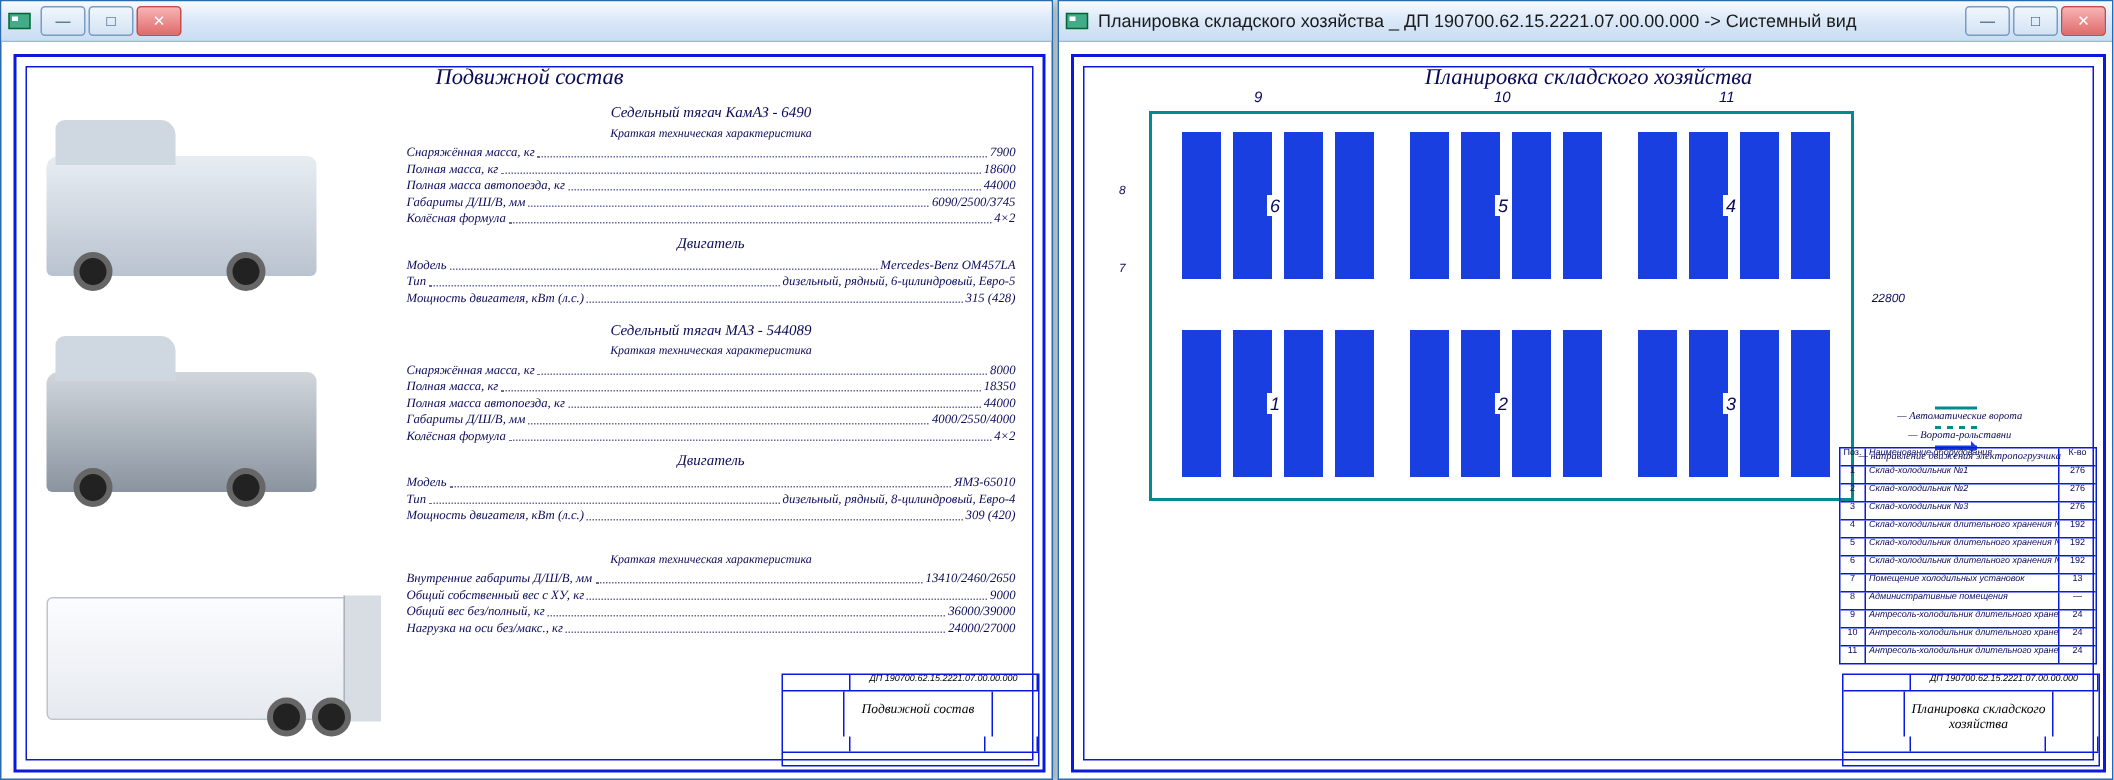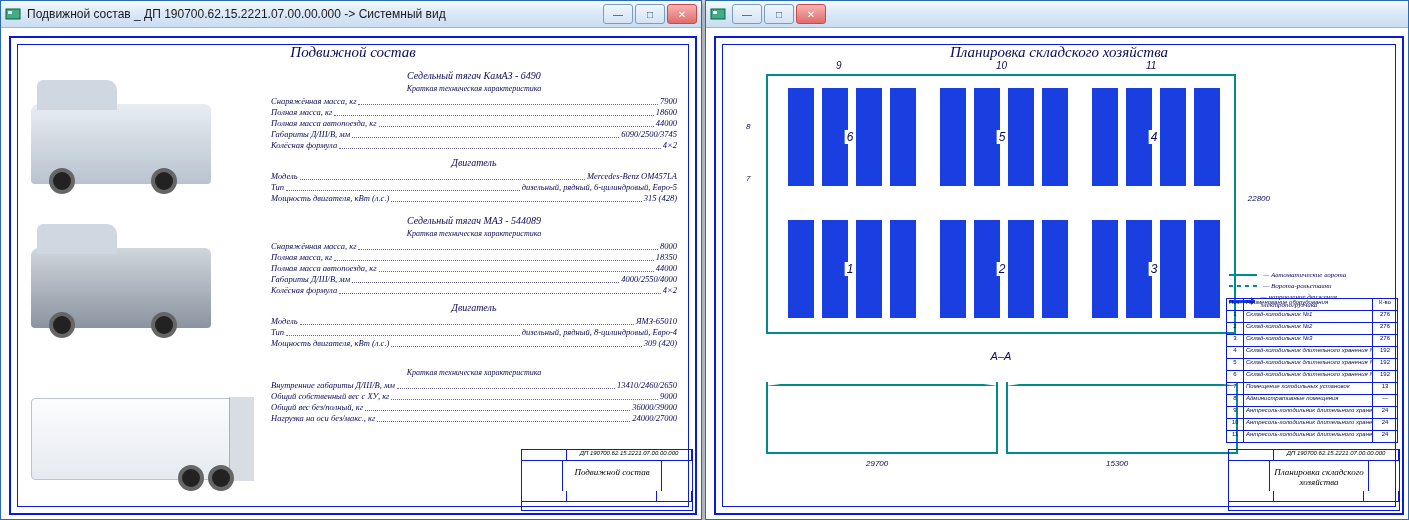--- a/index.html
+++ b/index.html
@@ -47,21 +47,21 @@
   .plan-outer { position:absolute; inset:0; border:2px solid #008c8c; }
   .bay { position:absolute; width:140px; height:110px; }
   .bay .rack { position:absolute; top:6px; bottom:6px; width:26px; background:#1a3fe0; }
   .bayA{top:8px;} .bayB{top:140px;}
   .bx1{left:14px;} .bx2{left:166px;} .bx3{left:318px;}
   .rack.r1{left:8px;} .rack.r2{left:42px;} .rack.r3{left:76px;} .rack.r4{left:110px;}
   .baylabel { position:absolute; left:50%; top:50%; transform:translate(-50%,-50%); font-style:italic; font-size:12px; color:#0a0a5a; background:#fff; padding:0 2px;}
   .toplabel { position:absolute; top:-14px; font-size:10px; font-style:italic; color:#0a0a5a; }
   
   .legend { position:absolute; top:230px; right:18px; width:155px; font-size:7px; font-style:italic; font-family:Georgia,serif; color:#0a0a5a; }
-  .legend-row { display:flex; align-items:center; margin:3px 0; }
+  .legend-row { display:flex; align-items:center; margin:3px 0;flex-direction:column; }
   .legend-row .sw { width:28px; height:2px; background:#008c8c; margin-right:6px; }
   .legend-row.dash .sw{background:repeating-linear-gradient(90deg,#008c8c 0 4px,transparent 4px 8px);}
   .legend-row.arrow .sw{background:#1a3fe0;height:3px;position:relative;}
   .legend-row.arrow .sw::after{content:"";position:absolute;right:-4px;top:-3px;border:4px solid transparent;border-left-color:#1a3fe0;}
 
   .section { position:absolute; top:326px; left:50px; width:470px; height:90px; }
   .section-label{ position:absolute; top:-14px; left:50%; transform:translateX(-50%); font-style:italic; font-size:11px; color:#0a0a5a;}
   .shed { position:absolute; bottom:0; width:228px; height:70px; border:2px solid #008c8c; border-top:none; }
   .shed::before{content:"";position:absolute;top:-12px;left:-2px;right:-2px;height:14px;background:linear-gradient(90deg,#008c8c 0 2px,transparent 2px 6px) repeat-x;border-bottom:2px solid #008c8c;clip-path:polygon(0 100%,50% 0,100% 100%);}
   .shed1{left:0;} .shed2{left:240px;}
@@ -74,205 +74,205 @@
   .spec-table .td.n{width:12px;text-align:center;}
   .spec-table .td.name{flex:1;font-style:italic;}
   .spec-table .td.q{width:20px;text-align:center;}
 
   .dim{position:absolute;font-size:8px;color:#0a0a5a;font-style:italic;}
 </style>
 </head>
 <body>
 
 <div class="window w1">
-  <div class="titlebar">
-    <svg class="icon" viewBox="0 0 16 16">
-        <rect x="1" y="3" width="14" height="10" fill="#4a8" stroke="#063"></rect>
-        <rect x="3" y="5" width="4" height="3" fill="#fff"></rect>
-      </svg>
-    <span class="title-text">Подвижной состав _ ДП 190700.62.15.2221.07.00.00.000 -&gt; Системный вид</span>
-    <div class="winbtns">
-      <div class="winbtn">—</div>
-      <div class="winbtn">□</div>
-      <div class="winbtn close">✕</div>
-    </div>
-  </div>
-  <div class="doc">
-    <div class="sheet">
-      <div class="sheet-inner"></div>
-      <div class="sheet-title">Подвижной состав</div>
-
-      <div class="veh veh1">
-          <div class="truck-body">
-            <div class="wheel a"></div>
-            <div class="wheel b"></div>
-          </div>
-        </div>
-      <div class="veh veh2">
-          <div class="truck-body" style="background:linear-gradient(#d0d6dc,#8a94a0);">
-            <div class="wheel a"></div>
-            <div class="wheel b"></div>
-          </div>
-        </div>
-      <div class="veh veh3">
-          <div class="trailer">
-            <div class="wheel a"></div>
-            <div class="wheel b"></div>
-          </div>
-        </div>
-
-      <div class="specs s1">
-          <h4>Седельный тягач КамАЗ - 6490</h4>
-          <div style="text-align:center;font-size:8px;margin-bottom:3px">Краткая техническая характеристика</div>
-          <div class="specrow">
-            <span>Снаряжённая масса, кг</span>
-            <span class="dots"></span>
-            <span>7900</span>
-          </div>
-          <div class="specrow">
-            <span>Полная масса, кг</span>
-            <span class="dots"></span>
-            <span>18600</span>
-          </div>
-          <div class="specrow">
-            <span>Полная масса автопоезда, кг</span>
-            <span class="dots"></span>
-            <span>44000</span>
-          </div>
-          <div class="specrow">
-            <span>Габариты Д/Ш/В, мм</span>
-            <span class="dots"></span>
-            <span>6090/2500/3745</span>
-          </div>
-          <div class="specrow">
-            <span>Колёсная формула</span>
-            <span class="dots"></span>
-            <span>4×2</span>
-          </div>
-          <h4 style="margin-top:6px">Двигатель</h4>
-          <div class="specrow">
-            <span>Модель</span>
-            <span class="dots"></span>
-            <span>Mercedes-Benz OM457LA</span>
-          </div>
-          <div class="specrow">
-            <span>Тип</span>
-            <span class="dots"></span>
-            <span>дизельный, рядный, 6-цилиндровый, Евро-5</span>
-          </div>
-          <div class="specrow">
-            <span>Мощность двигателя, кВт (л.с.)</span>
-            <span class="dots"></span>
-            <span>315 (428)</span>
-          </div>
-        </div>
-      <div class="specs s2">
-          <h4>Седельный тягач МАЗ - 544089</h4>
-          <div style="text-align:center;font-size:8px;margin-bottom:3px">Краткая техническая характеристика</div>
-          <div class="specrow">
-            <span>Снаряжённая масса, кг</span>
-            <span class="dots"></span>
-            <span>8000</span>
-          </div>
-          <div class="specrow">
-            <span>Полная масса, кг</span>
-            <span class="dots"></span>
-            <span>18350</span>
-          </div>
-          <div class="specrow">
-            <span>Полная масса автопоезда, кг</span>
-            <span class="dots"></span>
-            <span>44000</span>
-          </div>
-          <div class="specrow">
-            <span>Габариты Д/Ш/В, мм</span>
-            <span class="dots"></span>
-            <span>4000/2550/4000</span>
-          </div>
-          <div class="specrow">
-            <span>Колёсная формула</span>
-            <span class="dots"></span>
-            <span>4×2</span>
-          </div>
-          <h4 style="margin-top:6px">Двигатель</h4>
-          <div class="specrow">
-            <span>Модель</span>
-            <span class="dots"></span>
-            <span>ЯМЗ-65010</span>
-          </div>
-          <div class="specrow">
-            <span>Тип</span>
-            <span class="dots"></span>
-            <span>дизельный, рядный, 8-цилиндровый, Евро-4</span>
-          </div>
-          <div class="specrow">
-            <span>Мощность двигателя, кВт (л.с.)</span>
-            <span class="dots"></span>
-            <span>309 (420)</span>
-          </div>
-        </div>
-      <div class="specs s3">
-          <div style="text-align:center;font-size:8px;margin-bottom:3px">Краткая техническая характеристика</div>
-          <div class="specrow">
-            <span>Внутренние габариты Д/Ш/В, мм</span>
-            <span class="dots"></span>
-            <span>13410/2460/2650</span>
-          </div>
-          <div class="specrow">
-            <span>Общий собственный вес с ХУ, кг</span>
-            <span class="dots"></span>
-            <span>9000</span>
-          </div>
-          <div class="specrow">
-            <span>Общий вес без/полный, кг</span>
-            <span class="dots"></span>
-            <span>36000/39000</span>
-          </div>
-          <div class="specrow">
-            <span>Нагрузка на оси без/макс., кг</span>
-            <span class="dots"></span>
-            <span>24000/27000</span>
-          </div>
-        </div>
-
-      <div class="title-block">
-        <div class="r">
-            <div class="c" style="width:40px"></div>
-            <div class="c" style="flex:1;text-align:center;font-style:italic">ДП 190700.62.15.2221.07.00.00.000</div>
-          </div>
-        <div class="main">
-            <div style="width:40px;border-right:1px solid #0a1add"></div>
-            <div class="big">Подвижной состав</div>
-            <div style="width:30px"></div>
-          </div>
-        <div class="r">
-            <div class="c" style="width:40px"></div>
-            <div class="c" style="flex:1"></div>
-            <div class="c" style="width:30px"></div>
-          </div>
-      </div>
-    </div>
-  </div>
-</div>
-
-<div class="window w2">
   <div class="titlebar">
     <svg class="icon" viewBox="0 0 16 16">
         <rect x="1" y="3" width="14" height="10" fill="#4a8" stroke="#063"></rect>
         <rect x="3" y="5" width="4" height="3" fill="#fff"></rect>
       </svg>
     <div class="winbtns">
       <div class="winbtn">—</div>
       <div class="winbtn">□</div>
       <div class="winbtn close">✕</div>
     </div>
   </div>
   <div class="doc">
     <div class="sheet">
       <div class="sheet-inner"></div>
+      <div class="sheet-title">Подвижной состав</div>
+
+      <div class="veh veh1">
+          <div class="truck-body">
+            <div class="wheel a"></div>
+            <div class="wheel b"></div>
+          </div>
+        </div>
+      <div class="veh veh2">
+          <div class="truck-body" style="background:linear-gradient(#d0d6dc,#8a94a0);">
+            <div class="wheel a"></div>
+            <div class="wheel b"></div>
+          </div>
+        </div>
+      <div class="veh veh3">
+          <div class="trailer">
+            <div class="wheel a"></div>
+            <div class="wheel b"></div>
+          </div>
+        </div>
+
+      <div class="specs s1">
+          <h4>Седельный тягач КамАЗ - 6490</h4>
+          <div style="text-align:center;font-size:8px;margin-bottom:3px">Краткая техническая характеристика</div>
+          <div class="specrow">
+            <span>Снаряжённая масса, кг</span>
+            <span class="dots"></span>
+            <span>7900</span>
+          </div>
+          <div class="specrow">
+            <span>Полная масса, кг</span>
+            <span class="dots"></span>
+            <span>18600</span>
+          </div>
+          <div class="specrow">
+            <span>Полная масса автопоезда, кг</span>
+            <span class="dots"></span>
+            <span>44000</span>
+          </div>
+          <div class="specrow">
+            <span>Габариты Д/Ш/В, мм</span>
+            <span class="dots"></span>
+            <span>6090/2500/3745</span>
+          </div>
+          <div class="specrow">
+            <span>Колёсная формула</span>
+            <span class="dots"></span>
+            <span>4×2</span>
+          </div>
+          <h4 style="margin-top:6px">Двигатель</h4>
+          <div class="specrow">
+            <span>Модель</span>
+            <span class="dots"></span>
+            <span>Mercedes-Benz OM457LA</span>
+          </div>
+          <div class="specrow">
+            <span>Тип</span>
+            <span class="dots"></span>
+            <span>дизельный, рядный, 6-цилиндровый, Евро-5</span>
+          </div>
+          <div class="specrow">
+            <span>Мощность двигателя, кВт (л.с.)</span>
+            <span class="dots"></span>
+            <span>315 (428)</span>
+          </div>
+        </div>
+      <div class="specs s2">
+          <h4>Седельный тягач МАЗ - 544089</h4>
+          <div style="text-align:center;font-size:8px;margin-bottom:3px">Краткая техническая характеристика</div>
+          <div class="specrow">
+            <span>Снаряжённая масса, кг</span>
+            <span class="dots"></span>
+            <span>8000</span>
+          </div>
+          <div class="specrow">
+            <span>Полная масса, кг</span>
+            <span class="dots"></span>
+            <span>18350</span>
+          </div>
+          <div class="specrow">
+            <span>Полная масса автопоезда, кг</span>
+            <span class="dots"></span>
+            <span>44000</span>
+          </div>
+          <div class="specrow">
+            <span>Габариты Д/Ш/В, мм</span>
+            <span class="dots"></span>
+            <span>4000/2550/4000</span>
+          </div>
+          <div class="specrow">
+            <span>Колёсная формула</span>
+            <span class="dots"></span>
+            <span>4×2</span>
+          </div>
+          <h4 style="margin-top:6px">Двигатель</h4>
+          <div class="specrow">
+            <span>Модель</span>
+            <span class="dots"></span>
+            <span>ЯМЗ-65010</span>
+          </div>
+          <div class="specrow">
+            <span>Тип</span>
+            <span class="dots"></span>
+            <span>дизельный, рядный, 8-цилиндровый, Евро-4</span>
+          </div>
+          <div class="specrow">
+            <span>Мощность двигателя, кВт (л.с.)</span>
+            <span class="dots"></span>
+            <span>309 (420)</span>
+          </div>
+        </div>
+      <div class="specs s3">
+          <div style="text-align:center;font-size:8px;margin-bottom:3px">Краткая техническая характеристика</div>
+          <div class="specrow">
+            <span>Внутренние габариты Д/Ш/В, мм</span>
+            <span class="dots"></span>
+            <span>13410/2460/2650</span>
+          </div>
+          <div class="specrow">
+            <span>Общий собственный вес с ХУ, кг</span>
+            <span class="dots"></span>
+            <span>9000</span>
+          </div>
+          <div class="specrow">
+            <span>Общий вес без/полный, кг</span>
+            <span class="dots"></span>
+            <span>36000/39000</span>
+          </div>
+          <div class="specrow">
+            <span>Нагрузка на оси без/макс., кг</span>
+            <span class="dots"></span>
+            <span>24000/27000</span>
+          </div>
+        </div>
+
+      <div class="title-block">
+        <div class="r">
+            <div class="c" style="width:40px"></div>
+            <div class="c" style="flex:1;text-align:center;font-style:italic">ДП 190700.62.15.2221.07.00.00.000</div>
+          </div>
+        <div class="main">
+            <div style="width:40px;border-right:1px solid #0a1add"></div>
+            <div class="big">Подвижной состав</div>
+            <div style="width:30px"></div>
+          </div>
+        <div class="r">
+            <div class="c" style="width:40px"></div>
+            <div class="c" style="flex:1"></div>
+            <div class="c" style="width:30px"></div>
+          </div>
+      </div>
+    </div>
+  </div>
+</div>
+
+<div class="window w2">
+  <div class="titlebar">
+    <svg class="icon" viewBox="0 0 16 16">
+        <rect x="1" y="3" width="14" height="10" fill="#4a8" stroke="#063"></rect>
+        <rect x="3" y="5" width="4" height="3" fill="#fff"></rect>
+      </svg>
+    <span class="title-text">Планировка  складского хозяйства _ ДП 190700.62.15.2221.07.00.00.000 -&gt; Системный вид</span>
+    <div class="winbtns">
+      <div class="winbtn">—</div>
+      <div class="winbtn">□</div>
+      <div class="winbtn close">✕</div>
+    </div>
+  </div>
+  <div class="doc">
+    <div class="sheet">
+      <div class="sheet-inner"></div>
       <div class="sheet-title">Планировка складского хозяйства</div>
 
       <div class="plan">
         <div class="plan-outer"></div>
 
         <span class="toplabel" style="left:70px">9</span>
         <span class="toplabel" style="left:230px">10</span>
         <span class="toplabel" style="left:380px">11</span>
 
         <div class="bay bayA bx1">
@@ -332,27 +332,20 @@
         <div class="legend-row dash">
             <div class="sw"></div>
             <span>— Ворота-рольставни</span>
           </div>
         <div class="legend-row arrow">
             <div class="sw"></div>
             <span>— направление движения электропогрузчика</span>
           </div>
       </div>
 
-      <div class="section">
-        <div class="section-label">А–А</div>
-        <div class="shed shed1"></div>
-        <div class="shed shed2"></div>
-        <span class="dim" style="bottom:-14px;left:100px">29700</span>
-        <span class="dim" style="bottom:-14px;left:340px">15300</span>
-      </div>
 
       <div class="spec-table">
           <div class="tr">
             <div class="td n">Поз.</div>
             <div class="td name">Наименование оборудования</div>
             <div class="td q">К-во</div>
           </div>
           <div class="tr">
             <div class="td n">1</div>
             <div class="td name">Склад-холодильник №1</div>

